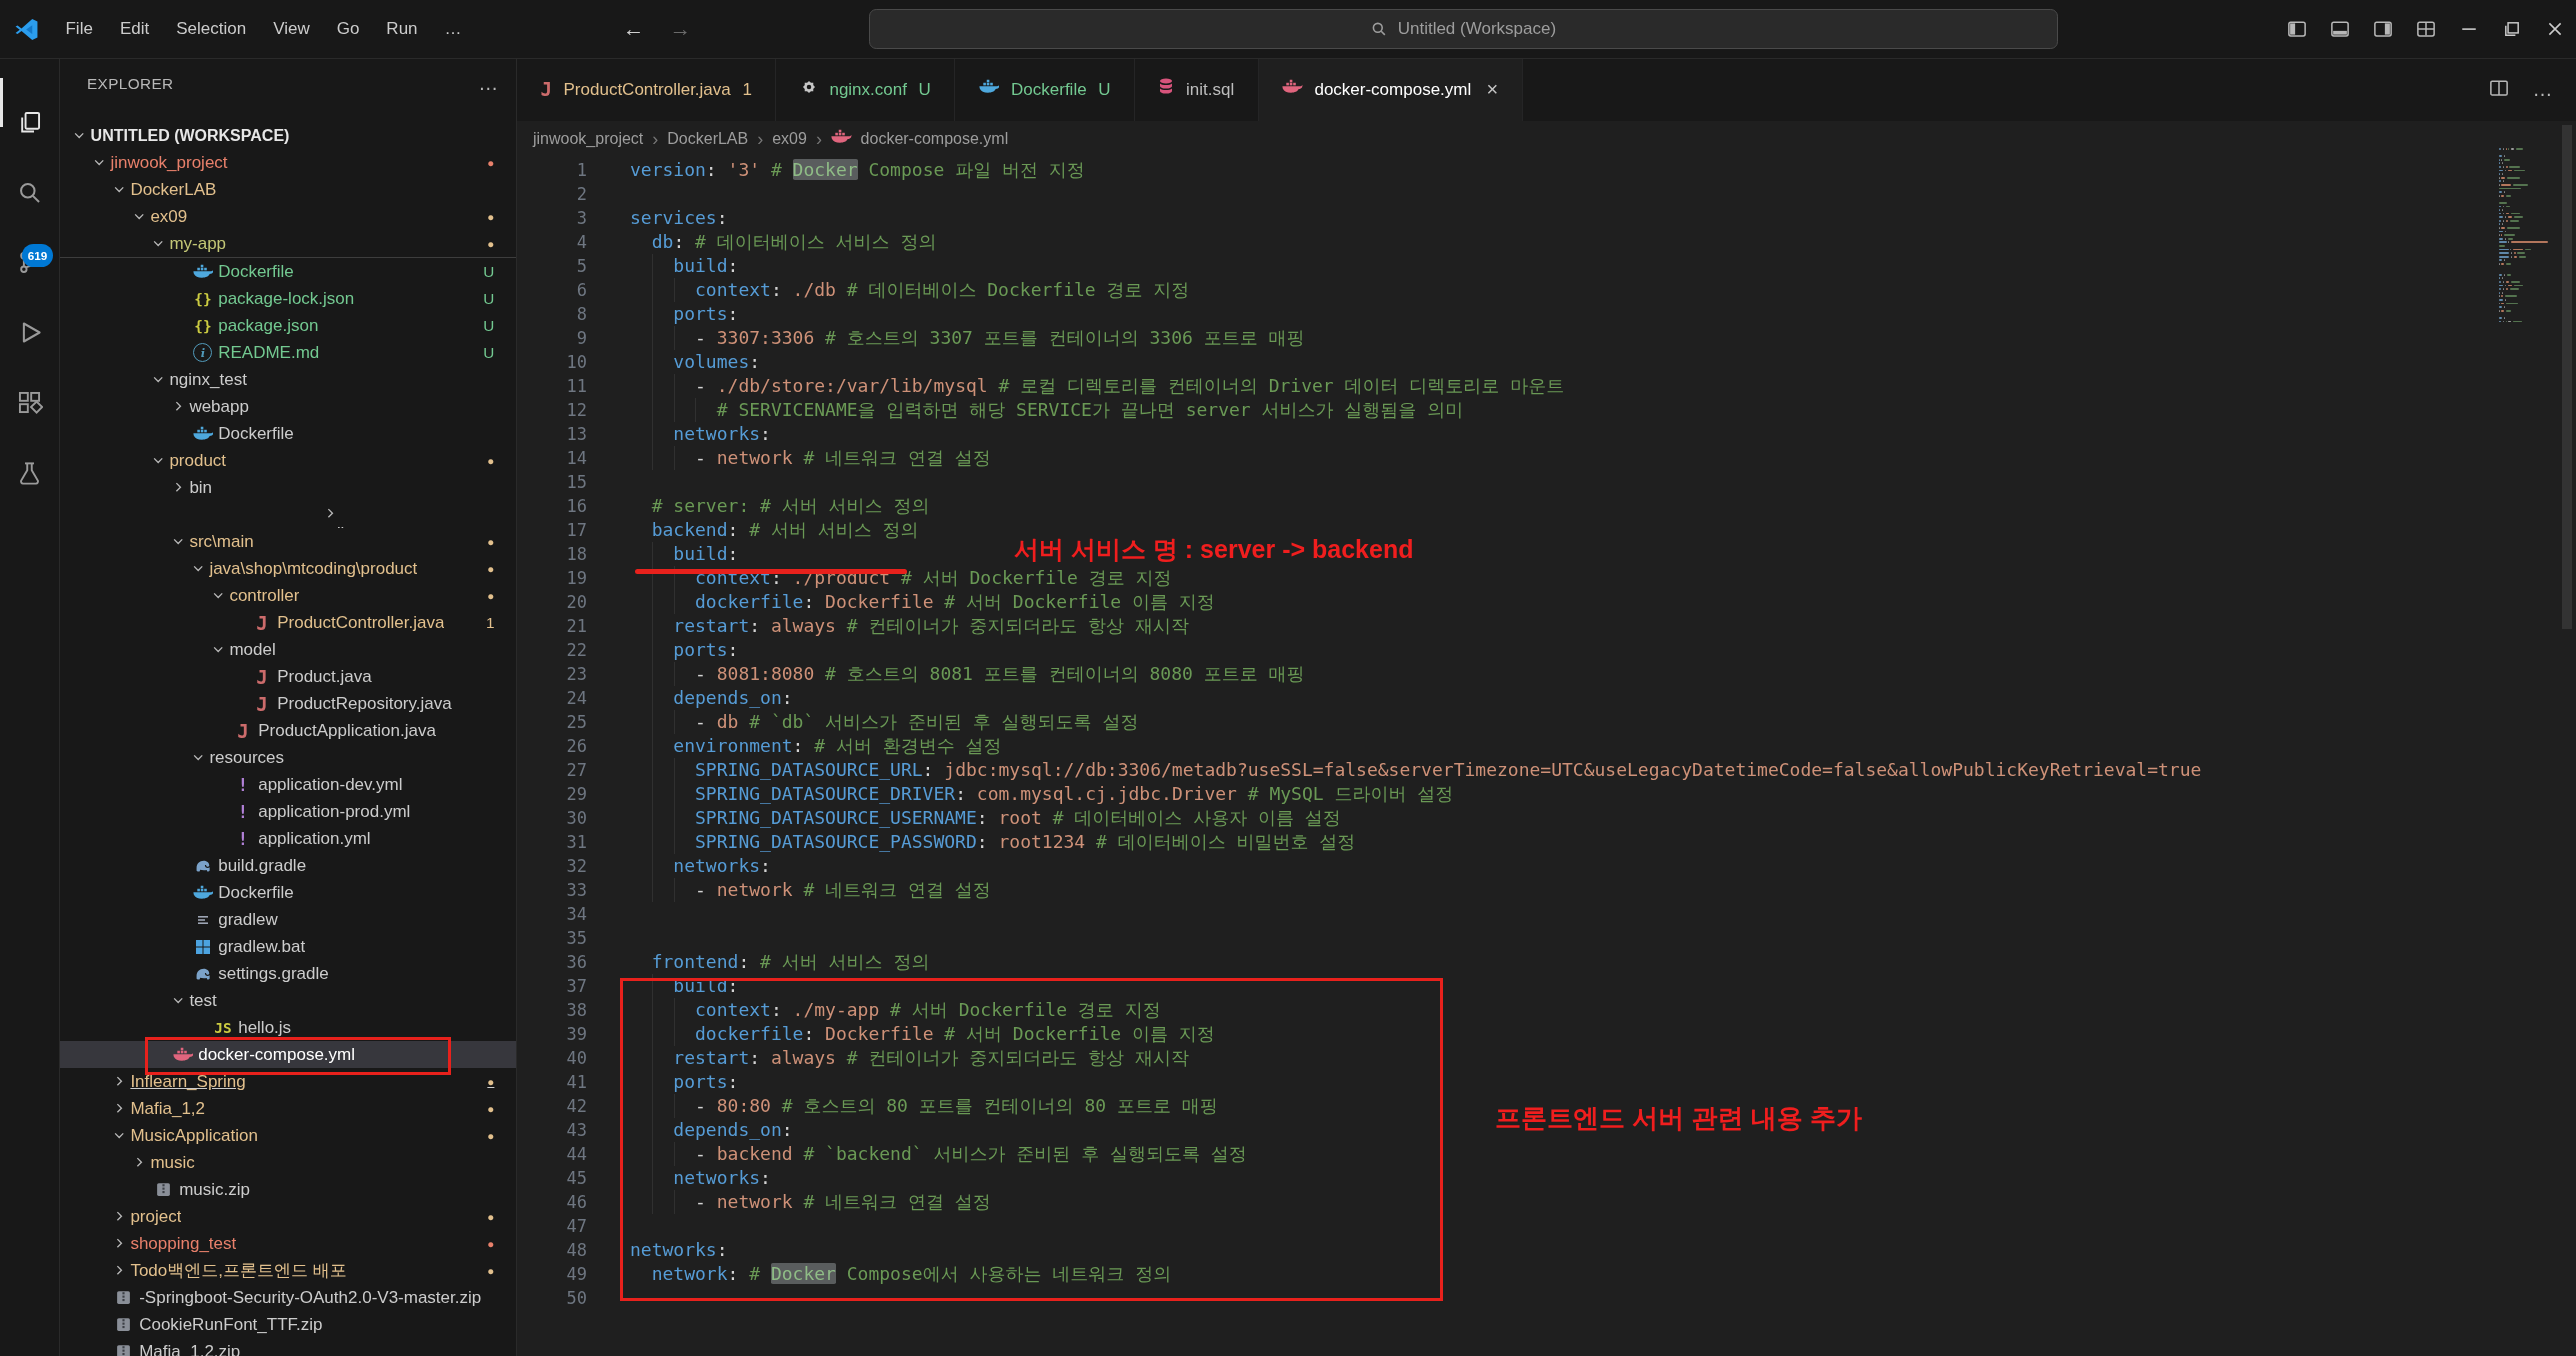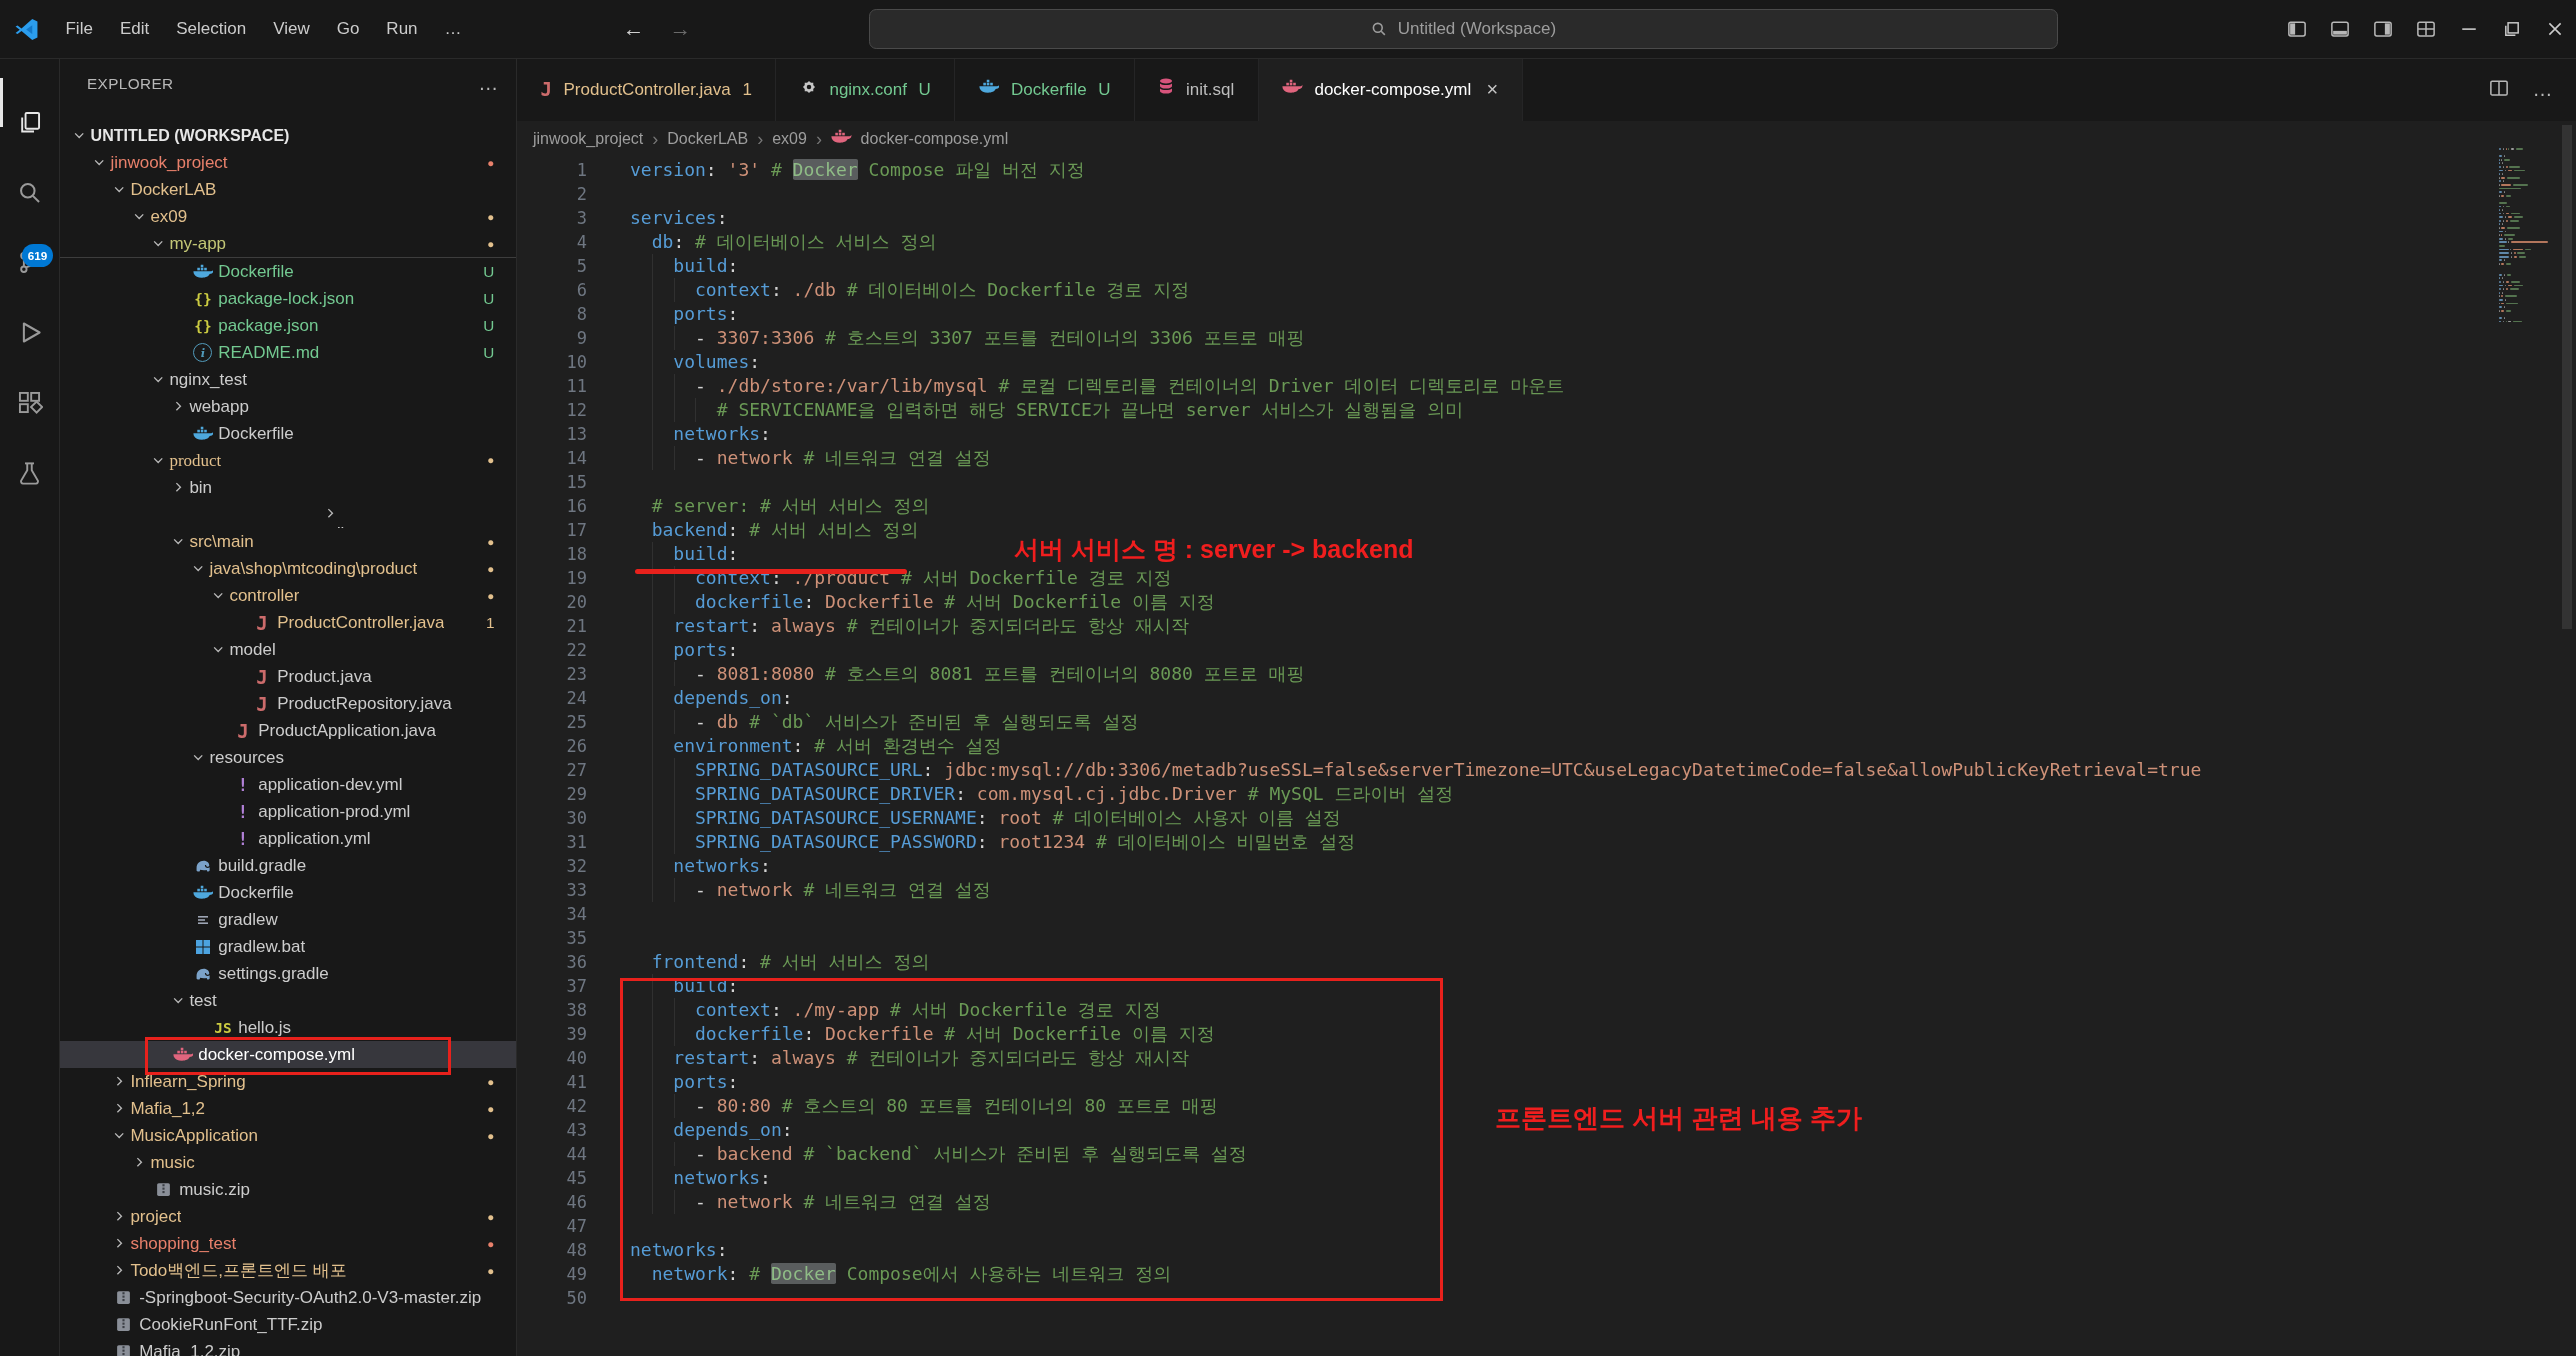--- a/index.html
+++ b/index.html
@@ -299,21 +299,21 @@
               <rect x="5" y="4" width="3" height="3"></rect>
               <rect x="9" y="4" width="3" height="3"></rect>
               <rect x="13" y="4" width="3" height="3"></rect>
               <rect x="9" y="0.5" width="3" height="3"></rect>
               <path d="M0.5 8h20.2c1.4 0 2.4-.7 2.8-1.8.6 1.6-.1 5-4.2 5.1-.9 2.8-4.6 4.2-8.8 4.2-4.8 0-8.2-1.8-9.3-4.3C.6 10.2.5 8 .5 8z"></path>
             </g>
           </svg>
         </span>
         <span class="t-label c-def">Dockerfile</span>
       </div>
-      <div class="trow" style="padding-left: 86px; font-family: Liberation Serif, serif;">
+      <div class="trow" style="padding-left: 86px;">
         <span class="t-arrow">
           <svg width="14.4" height="14.4" viewBox="0 0 16 16">
             <path d="M3.5 6l4.5 4.5L12.5 6" fill="none" stroke="#b8b8b8" stroke-width="1.5"></path>
           </svg>
         </span>
         <span class="t-label c-yellow">product</span>
         <span class="t-badge dot-yellow">●</span>
       </div>
       <div class="trow" style="padding-left: 106px;">
         <span class="t-arrow">
@@ -508,21 +508,21 @@
               <rect x="9" y="4" width="3" height="3"></rect>
               <rect x="13" y="4" width="3" height="3"></rect>
               <rect x="9" y="0.5" width="3" height="3"></rect>
               <path d="M0.5 8h20.2c1.4 0 2.4-.7 2.8-1.8.6 1.6-.1 5-4.2 5.1-.9 2.8-4.6 4.2-8.8 4.2-4.8 0-8.2-1.8-9.3-4.3C.6 10.2.5 8 .5 8z"></path>
             </g>
           </svg>
         </span>
         <span class="t-label c-white">docker-compose.yml</span>
         <div class="file-redbox"></div>
       </div>
-      <div class="trow" style="padding-left: 47px;">
+      <div class="trow" style="padding-left: 47px; text-decoration: underline;">
         <span class="t-arrow">
           <svg width="14.4" height="14.4" viewBox="0 0 16 16">
             <path d="M6 3.5L10.5 8 6 12.5" fill="none" stroke="#b8b8b8" stroke-width="1.5"></path>
           </svg>
         </span>
         <span class="t-label c-yellow">Inflearn_Spring</span>
         <span class="t-badge dot-yellow">●</span>
       </div>
       <div class="trow" style="padding-left: 47px;">
         <span class="t-arrow">

